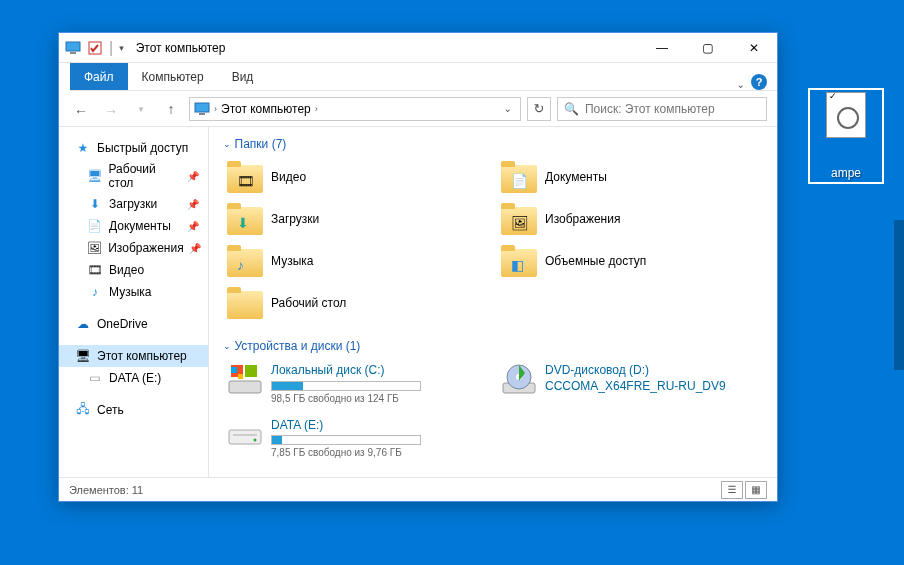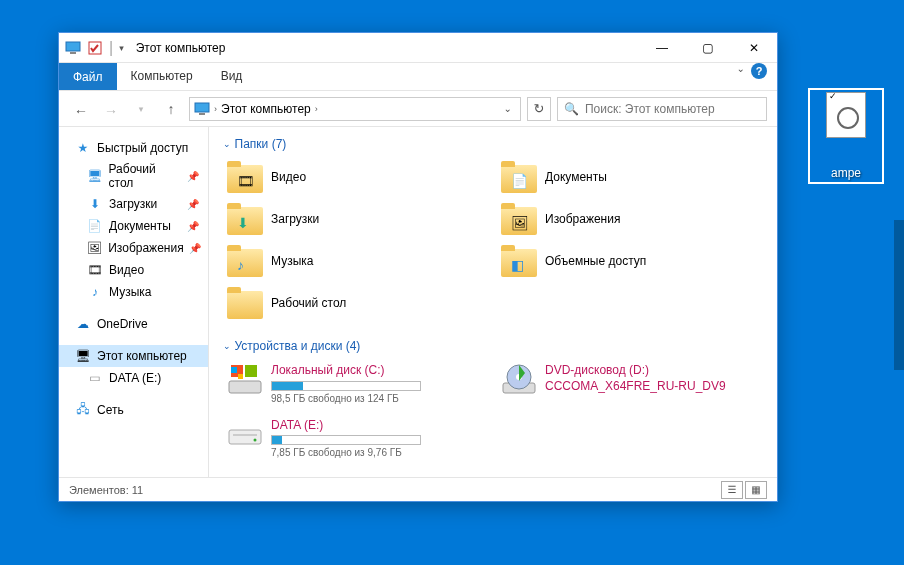--- a/index.html
+++ b/index.html
@@ -10,21 +10,21 @@
   .desktop-icon .ico::after { content: ""; position: absolute; top: 14px; left: 10px; width: 18px; height: 18px; border: 2px solid #666; border-radius: 50%; }
   .desktop-icon .ico::before { content: "✓"; position: absolute; top: -2px; left: 2px; font-size: 9px; color: #000; }
   .desktop-icon .lbl { color: #fff; font-size: 12px; margin-top: 4px; text-shadow: 1px 1px 2px rgba(0,0,0,0.6); }
   .window { position: absolute; left: 58px; top: 32px; width: 720px; height: 470px; background: #fff; border: 1px solid #4a90e2; box-shadow: 0 4px 20px rgba(0,0,0,0.3); display: flex; flex-direction: column; }
   .titlebar { display: flex; align-items: center; height: 30px; border-bottom: 1px solid #e5e5e5; }
   .titlebar .ql { display: flex; align-items: center; padding: 0 6px; gap: 6px; }
   .titlebar .qicon { width: 16px; height: 16px; }
   .titlebar .title { font-size: 12px; padding-left: 6px; }
   .winbtns { margin-left: auto; display: flex; height: 100%; }
   .winbtn { width: 46px; display: flex; align-items: center; justify-content: center; font-size: 12px; color: #000; }
-  .ribbon { display: flex; align-items: flex-start; height: 28px; border-bottom: 1px solid #e5e5e5; font-size: 12px; color: #333; position: relative; }
+  .ribbon { display: flex; align-items: flex-end; height: 28px; border-bottom: 1px solid #e5e5e5; font-size: 12px; color: #333; position: relative; margin-left: 11px; }
   .ribbon .file { background: #1979ca; color: #fff; padding: 6px 14px; height: 100%; display: flex; align-items: center; }
   .ribbon .tab { padding: 6px 14px; color: #333; }
   .ribbon .help { position: absolute; right: 10px; width: 16px; height: 16px; border-radius: 50%; background: #1979ca; color: #fff; display: flex; align-items: center; justify-content: center; font-size: 11px; font-weight: bold; }
   .ribbon .caret { position: absolute; right: 32px; font-size: 10px; color: #555; }
   .navbar { display: flex; align-items: center; height: 36px; padding: 4px 10px; gap: 6px; border-bottom: 1px solid #e5e5e5; }
   .navbtn { width: 24px; height: 24px; display: flex; align-items: center; justify-content: center; color: #555; font-size: 14px; }
   .navbtn.disabled { color: #bbb; }
   .addrbar { flex: 1; height: 24px; border: 1px solid #ccc; display: flex; align-items: center; padding: 0 4px; gap: 4px; font-size: 12px; }
   .addrbar .seg { color: #000; }
   .addrbar .sep { color: #555; font-size: 9px; }
@@ -43,21 +43,21 @@
   .section-hdr .chev { font-size: 9px; }
   .folder-grid { display: grid; grid-template-columns: 1fr 1fr; gap: 2px 8px; margin-bottom: 16px; }
   .folder-item { display: flex; align-items: center; gap: 8px; padding: 4px; font-size: 12px; }
   .folder-ic { width: 36px; height: 32px; position: relative; }
   .folder-ic .f { width: 36px; height: 28px; background: linear-gradient(#ffe9a8,#f2c254); border-radius: 2px; position: absolute; bottom: 0; }
   .folder-ic .f::before { content:""; position:absolute; top:-4px; left:0; width:14px; height:6px; background:#f2c254; border-radius:2px 2px 0 0; }
   .drive-grid { display: grid; grid-template-columns: 1fr 1fr; gap: 6px 8px; }
   .drive-item { display: flex; gap: 8px; padding: 4px; font-size: 12px; }
   .drive-item.hl { outline: 2px solid #c00; outline-offset: -1px; }
   .drive-ic { width: 36px; height: 34px; flex-shrink: 0; }
-  .drive-info .name { color: #be185d; line-height: 1.3; }
+  .drive-info .name { color: #0369a1; line-height: 1.3; }
   .drive-info .bar { width: 150px; height: 10px; border: 1px solid #bbb; margin: 2px 0; background: #fff; position: relative; }
   .drive-info .bar span { display: block; height: 100%; background: #26a0da; }
   .drive-info .sub { color: #666; font-size: 10px; }
   .statusbar { height: 24px; border-top: 1px solid #e5e5e5; display: flex; align-items: center; padding: 0 10px; font-size: 11px; color: #555; }
   .statusbar .views { margin-left: auto; display: flex; gap: 2px; }
   .statusbar .view { width: 22px; height: 18px; border: 1px solid #aaa; display: flex; align-items: center; justify-content: center; font-size: 10px; }
   svg { display: block; }
 </style>
 </head>
 <body>
@@ -227,21 +227,21 @@
         <div class="folder-item">
             <div class="folder-ic">
               <div class="f"></div>
             </div>
             <span>Рабочий стол</span>
           </div>
       </div>
 
       <div class="section-hdr">
           <span class="chev">⌄</span>
-          <span>Устройства и диски (4)</span>
+          <span>Устройства и диски (1)</span>
         </div>
       <div class="drive-grid">
         <div class="drive-item">
           <svg class="drive-ic" viewBox="0 0 36 34">
               <rect x="2" y="18" width="32" height="12" rx="2" fill="#ddd" stroke="#999"></rect>
               <rect x="4" y="2" width="12" height="12" fill="#f25022"></rect>
               <rect x="18" y="2" width="12" height="12" fill="#7fba00"></rect>
               <rect x="4" y="4" width="6" height="6" fill="#00a4ef"></rect>
               <rect x="11" y="11" width="5" height="5" fill="#ffb900"></rect>
             </svg>

